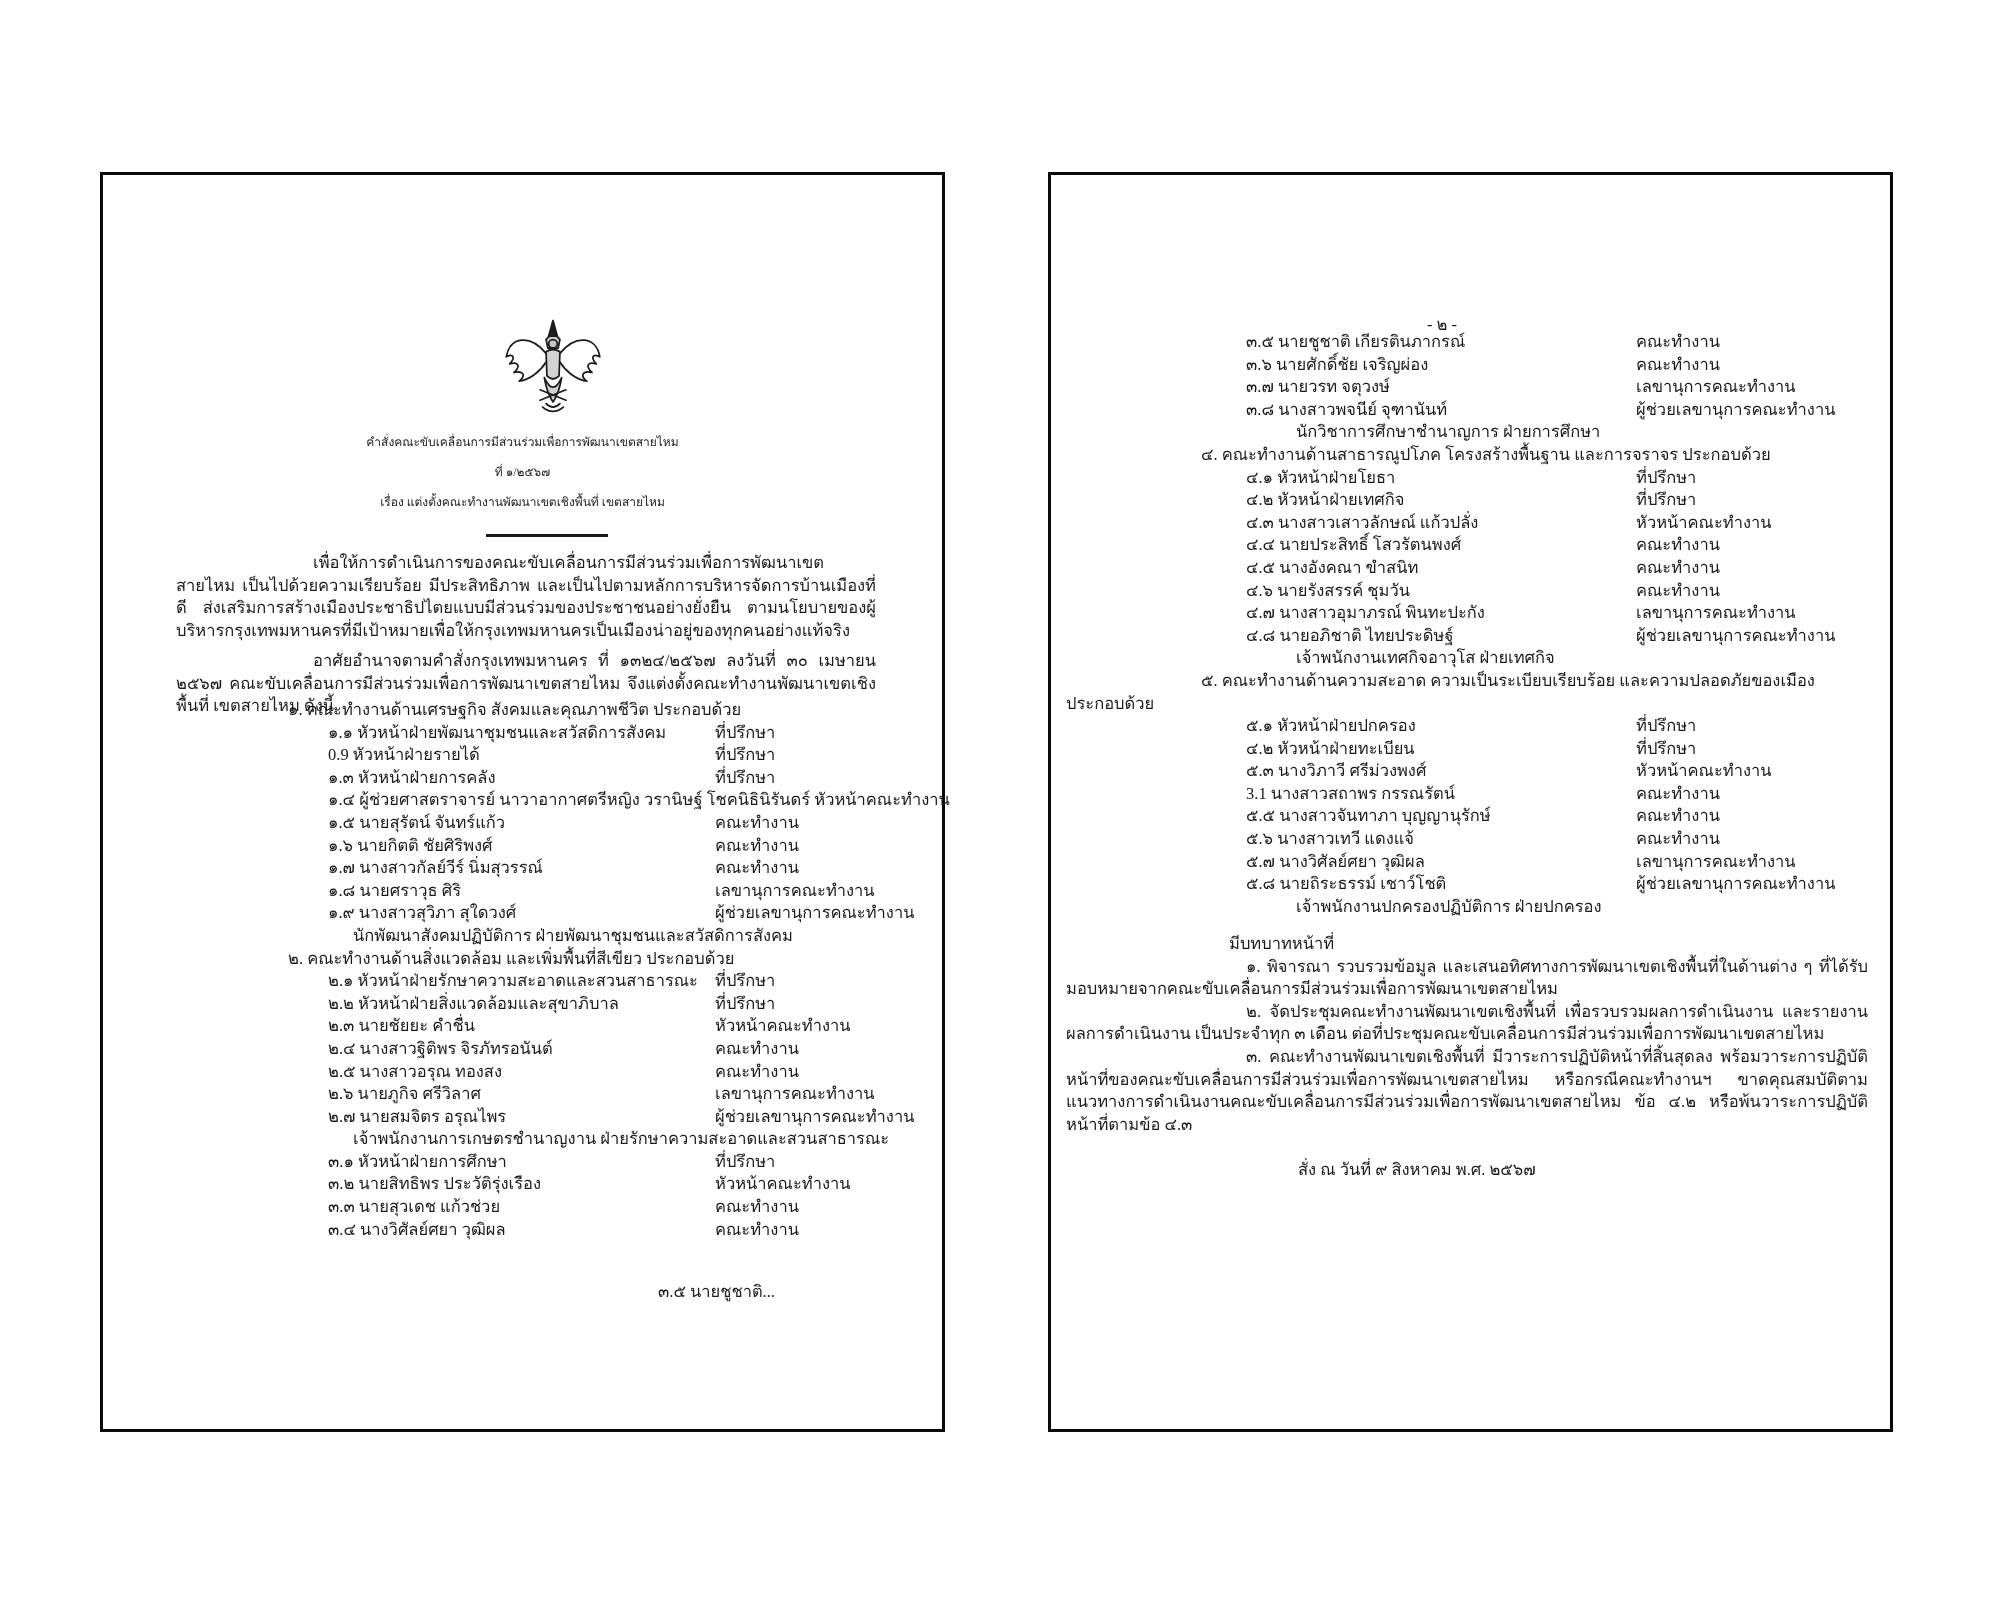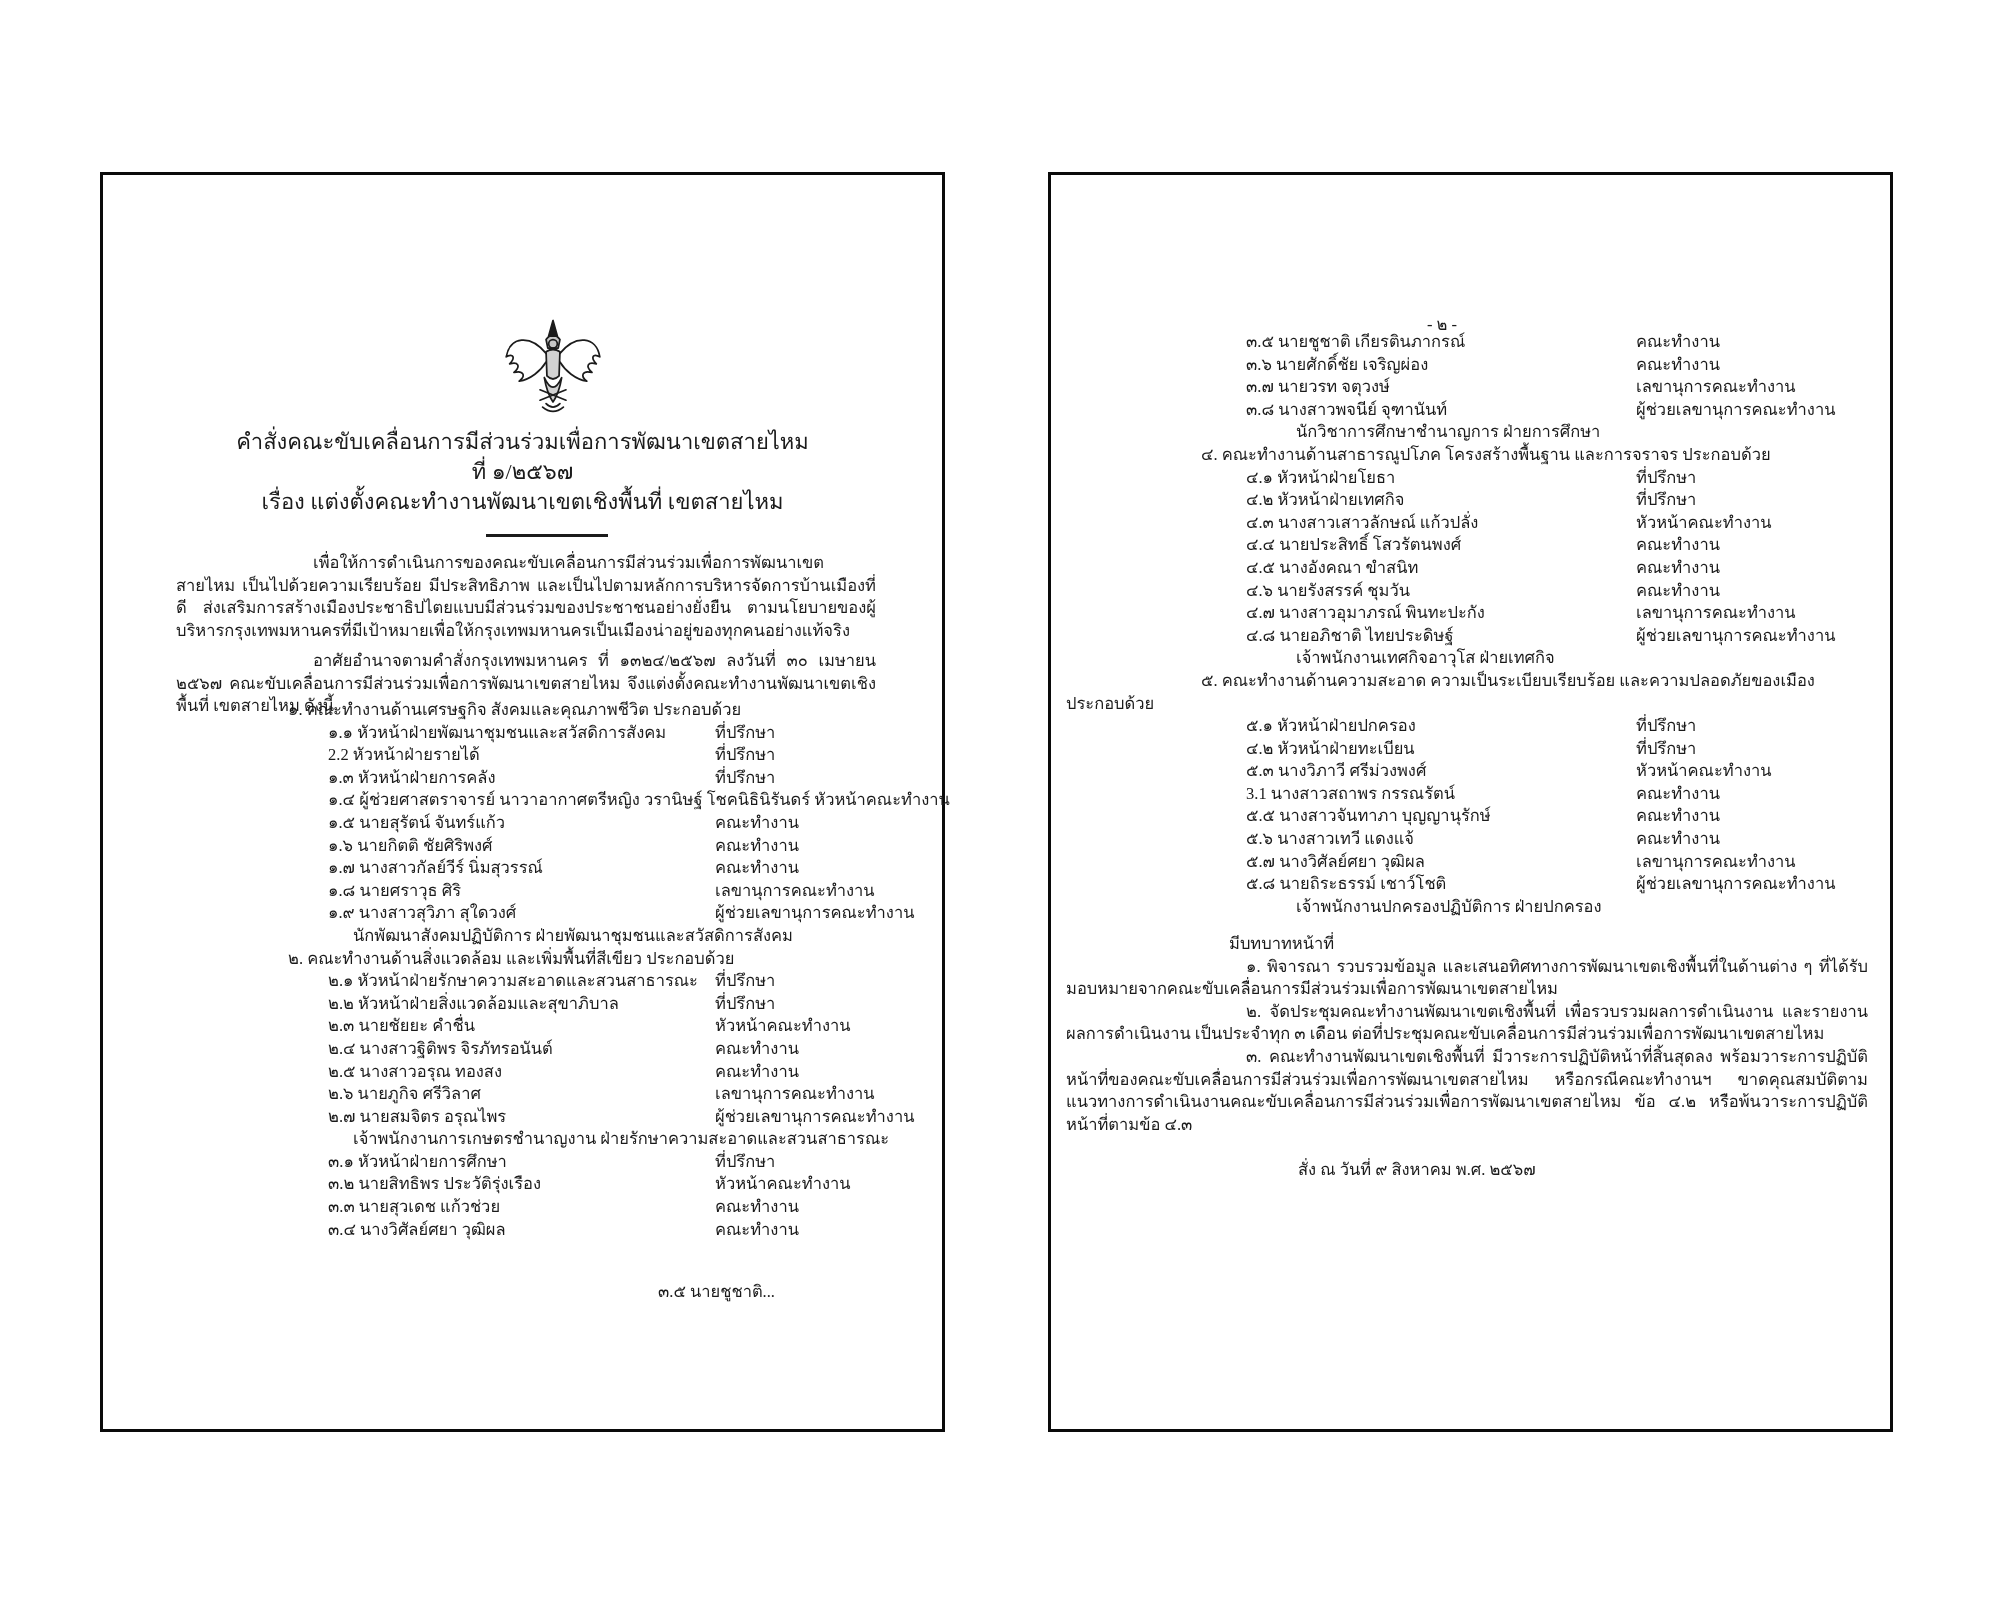--- a/index.html
+++ b/index.html
@@ -11,21 +11,21 @@
   .page{
     position:absolute;top:172px;width:845px;height:1260px;background:#fff;
     border:3px solid #0a0a0a;box-sizing:border-box;font-size:16.5px;
   }
   #page1{left:100px;--head-x:165px;--item-x:205px;--note-x:230px;--role-x:592px;--wrap-x:73px;}
   #page2{left:1048px;--head-x:150px;--item-x:195px;--note-x:245px;--role-x:585px;--wrap-x:15px;}
 
   .emblem{position:absolute;top:134px;left:398px;width:104px;height:120px;}
 
   .title-block{position:absolute;top:252px;left:0;right:0;text-align:center;
-    font-size:22px;line-height:30px;}
+    font-size:12px;line-height:30px;}
   .title-rule{position:absolute;top:359px;left:383px;width:122px;border-top:3px solid #1b1b1b;}
 
   .para{position:absolute;left:73px;width:700px;text-align:justify;text-indent:137px;
     line-height:22.6px;}
   #para1{top:377px;}
   #para2{top:475px;}
 
   .list{position:absolute;left:0;right:0;}
   #p1-list{top:524px;margin-left:20px;}
   #p2-list{top:156px;}
@@ -85,21 +85,21 @@
 
   <div class="list" id="p1-list">
       <div class="row row-h">
         <span class="txt">๑. คณะทำงานด้านเศรษฐกิจ สังคมและคุณภาพชีวิต ประกอบด้วย</span>
       </div>
       <div class="row row-i">
         <span class="name">๑.๑ หัวหน้าฝ่ายพัฒนาชุมชนและสวัสดิการสังคม</span>
         <span class="role">ที่ปรึกษา</span>
       </div>
       <div class="row row-i">
-        <span class="name">2.2 หัวหน้าฝ่ายรายได้</span>
+        <span class="name">0.9 หัวหน้าฝ่ายรายได้</span>
         <span class="role">ที่ปรึกษา</span>
       </div>
       <div class="row row-i">
         <span class="name">๑.๓ หัวหน้าฝ่ายการคลัง</span>
         <span class="role">ที่ปรึกษา</span>
       </div>
       <div class="row row-f">
         <span class="txt">๑.๔ ผู้ช่วยศาสตราจารย์ นาวาอากาศตรีหญิง วรานิษฐ์  โชคนิธินิรันดร์ หัวหน้าคณะทำงาน</span>
       </div>
       <div class="row row-i">

